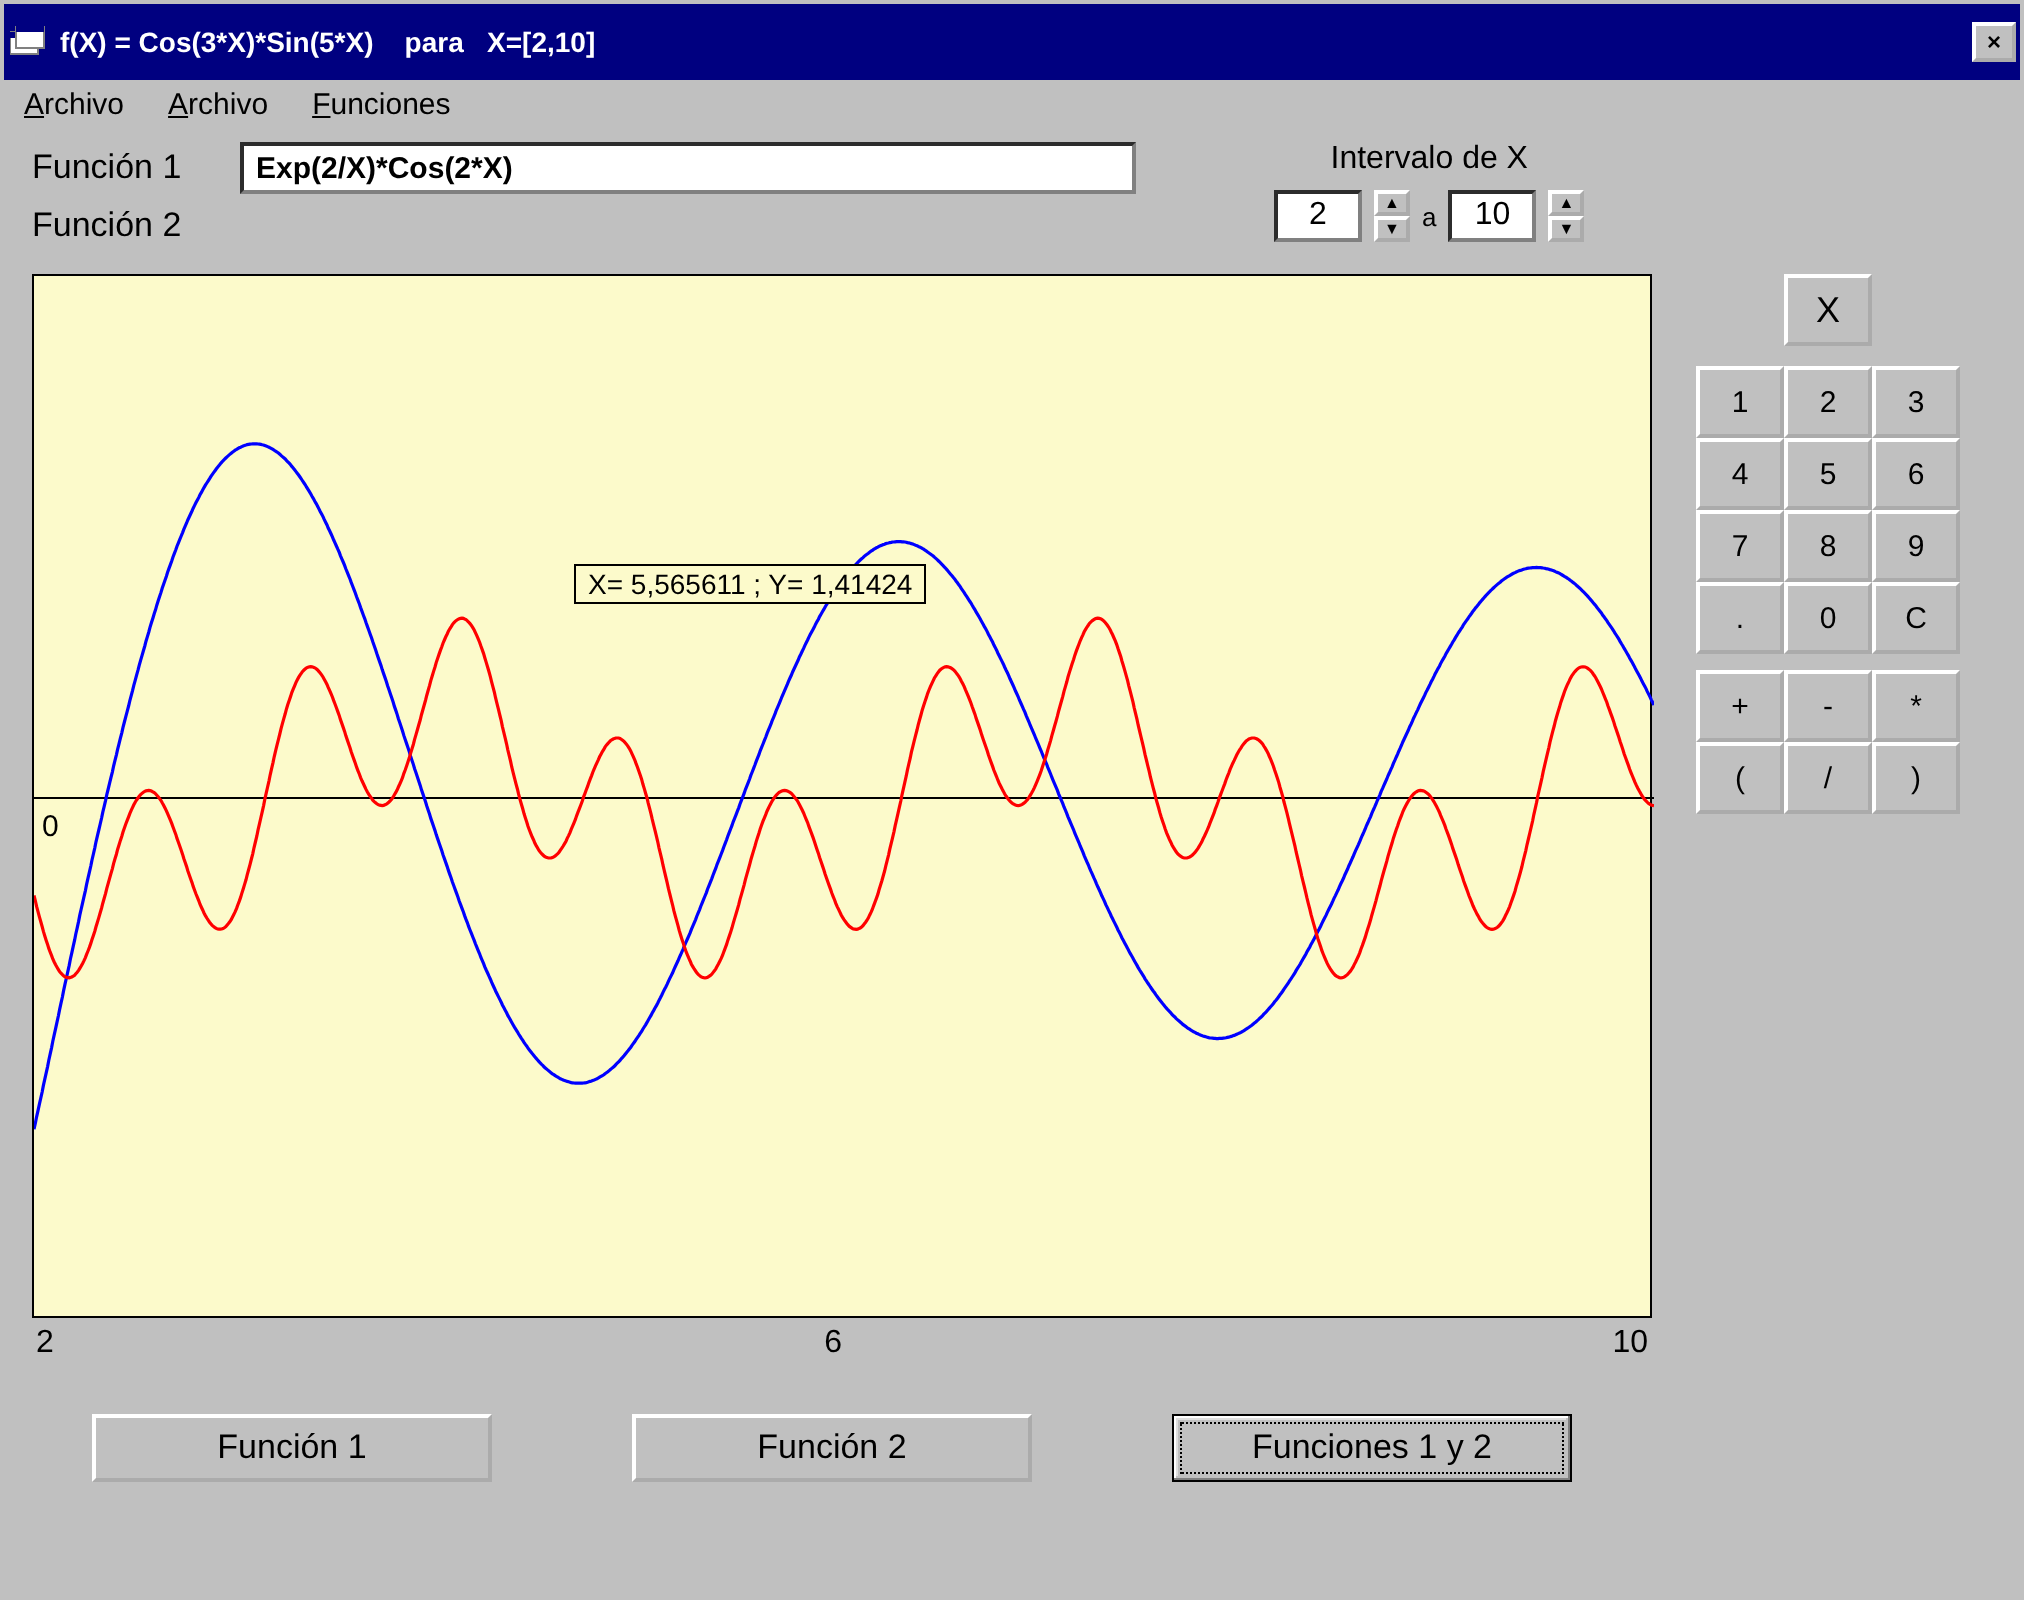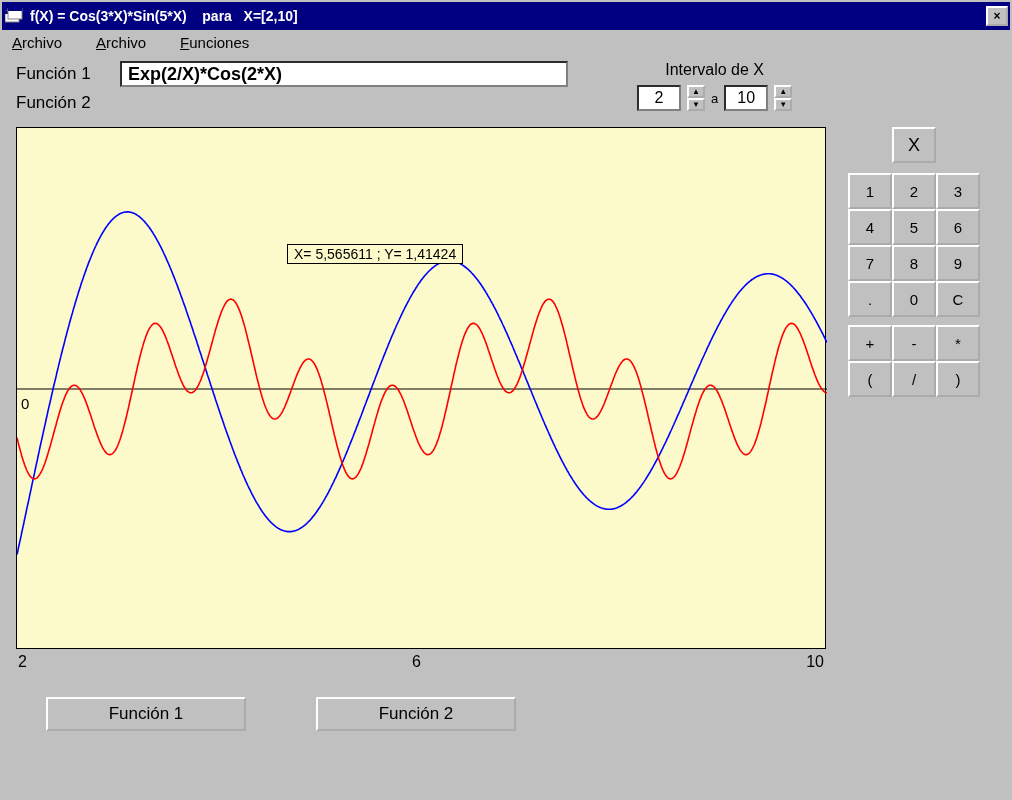--- a/index.html
+++ b/index.html
@@ -18,21 +18,21 @@
     background: #c0c0c0;
     border: 2px solid #c0c0c0;
     display: flex;
     flex-direction: column;
   }
   .titlebar {
     background: #000080;
     color: #fff;
     display: flex;
     align-items: center;
-    height: 28px;
+    height: 38px;
     padding: 0 2px;
     font-weight: bold;
     font-size: 14px;
   }
   .titlebar .app-icon {
     width: 20px;
     height: 20px;
     margin-right: 6px;
     display:flex;align-items:center;justify-content:center;
   }
@@ -43,39 +43,39 @@
     border: 2px outset #fff;
     color:#000;
     font-weight:bold;
     font-size:12px;
     display:flex;align-items:center;justify-content:center;
     cursor:pointer;
   }
   .menubar {
     display: flex;
     padding: 4px 10px;
-    gap: 34px;
+    gap: 22px;
     font-size: 15px;
   }
   .menubar .menu-item { cursor: pointer; }
   .menubar .menu-item::first-letter { text-decoration: underline; }
   .client {
     flex:1;
     padding: 6px 14px 10px 14px;
     position: relative;
   }
   .row { display:flex; align-items:center; }
   .func-row { margin-bottom:6px; }
   .func-label { width:104px; font-size:17px; }
   .func-input {
     width:448px;
     height:26px;
     background:#fff;
     border:2px inset #808080;
-    font-size:18px;
+    font-size:15px;
     padding:1px 6px;
     font-family:inherit;
   }
   .func-input.bold { font-weight:bold; }
   .interval-block {
     position:absolute;
     left:621px; top:0px;
     text-align:center;
   }
   .interval-title { font-size:16px; margin-bottom:6px; }
@@ -106,21 +106,21 @@
   .plot {
     width:810px; height:522px;
     background:#fcfacb;
     border:1px solid #000;
     position:relative;
   }
   .plot svg { position:absolute; top:0; left:0; }
   .zero-label { position:absolute; left:4px; top:267px; font-size:15px; color:#000; }
   .tooltip {
     position:absolute;
-    left:270px; top:116px;
+    left:270px; top:144px;
     background:#fcfacb;
     border:1px solid #000;
     padding:1px 6px;
     font-size:14px;
   }
   .x-ticks { display:flex; justify-content:space-between; font-size:16px; margin-top:4px; padding:0 2px;}
   .keypad { width:136px; display:flex; flex-direction:column; gap:8px; align-items:center; }
   .kbtn {
     background:#c0c0c0;
     border:2px outset #fff;
@@ -250,16 +250,17 @@
             <button class="kbtn">(</button>
             <button class="kbtn">/</button>
             <button class="kbtn">)</button>
           </div>
       </div>
     </div>
 
     <div class="bottom-buttons">
       <button class="big-btn">Función 1</button>
       <button class="big-btn">Función 2</button>
+      <button class="big-btn focused">Funciones 1 y 2</button>
     </div>
 
   </div>
 </div>
 
 </body></html>

